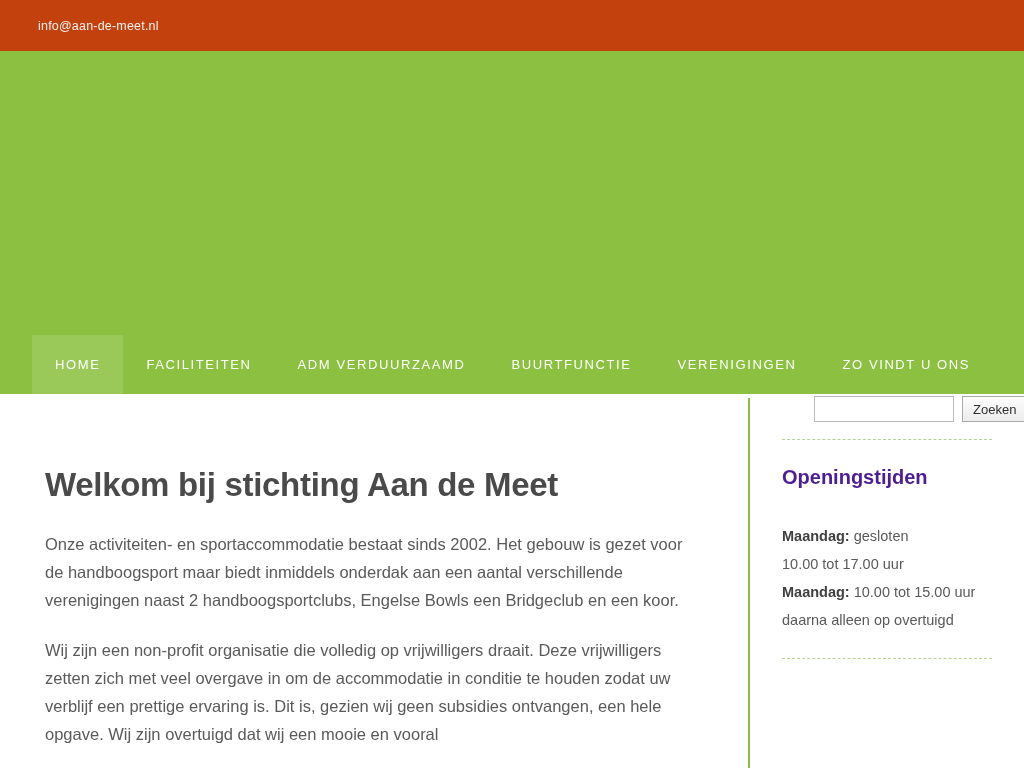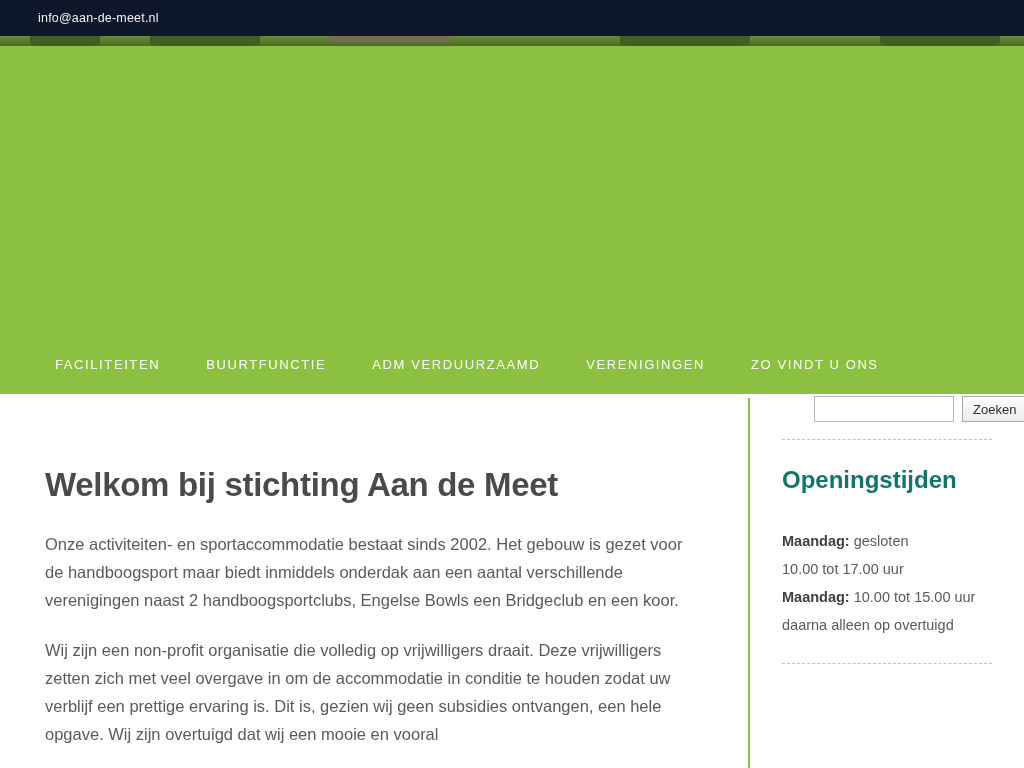--- a/index.html
+++ b/index.html
@@ -18,22 +18,22 @@
     width: 1024px;
     height: 768px;
     overflow: hidden;
   }
 
   
   .topbar {
     position: absolute;
     top: 0; left: 0;
     width: 1024px;
-    height: 36px;
-    background: #0f172a;
+    height: 51px;
+    background: #c2410c;
     display: flex;
     align-items: center;
     z-index: 5;
   }
   .topbar .email {
     margin-left: 38px;
     color: #f2f2f2;
     font-size: 12.5px;
     letter-spacing: .2px;
   }
@@ -186,23 +186,23 @@
     font-family: "Liberation Sans", sans-serif;
   }
 
   .divider {
     margin-top: 17px;
     border-top: 1px dashed #b9cf97;
   }
 
   .widget-title {
     margin: 26px 0 0 0;
-    font-size: 24px;
+    font-size: 20px;
     font-weight: bold;
-    color: #0f766e;
+    color: #4c1d95;
   }
 
   .hours {
     margin-top: 33px;
     font-size: 14.5px;
     line-height: 28px;
     color: #5a5a5a;
   }
   .hours b { color: #3f3f3f; }
 
@@ -228,23 +228,24 @@
       <div class="roof" style="left:330px; width:120px; height:10px;"></div>
     </div>
     <div class="hero-green"></div>
   </div>
 
   <div class="topbar">
     <span class="email">info@aan-de-meet.nl</span>
   </div>
 
   <nav class="nav">
+    <div class="nav-item active">HOME</div>
     <div class="nav-item">FACILITEITEN</div>
+    <div class="nav-item">ADM VERDUURZAAMD</div>
     <div class="nav-item">BUURTFUNCTIE</div>
-    <div class="nav-item">ADM VERDUURZAAMD</div>
     <div class="nav-item">VERENIGINGEN</div>
     <div class="nav-item">ZO VINDT U ONS</div>
   </nav>
 
   <div class="content-wrap">
 
     <div class="main-col">
       <h1 class="page-title">Welkom bij stichting Aan de Meet</h1>
       <p class="body-text">Onze activiteiten- en sportaccommodatie bestaat sinds 2002. Het gebouw is gezet voor de handboogsport maar biedt inmiddels onderdak aan een aantal verschillende verenigingen naast 2 handboogsportclubs, Engelse Bowls een Bridgeclub en een koor.</p>
       <p class="body-text">Wij zijn een non-profit organisatie die volledig op vrijwilligers draait. Deze vrijwilligers zetten zich met veel overgave in om de accommodatie in conditie te houden zodat uw verblijf een prettige ervaring is. Dit is, gezien wij geen subsidies ontvangen, een hele opgave. Wij zijn overtuigd dat wij een mooie en vooral</p>

